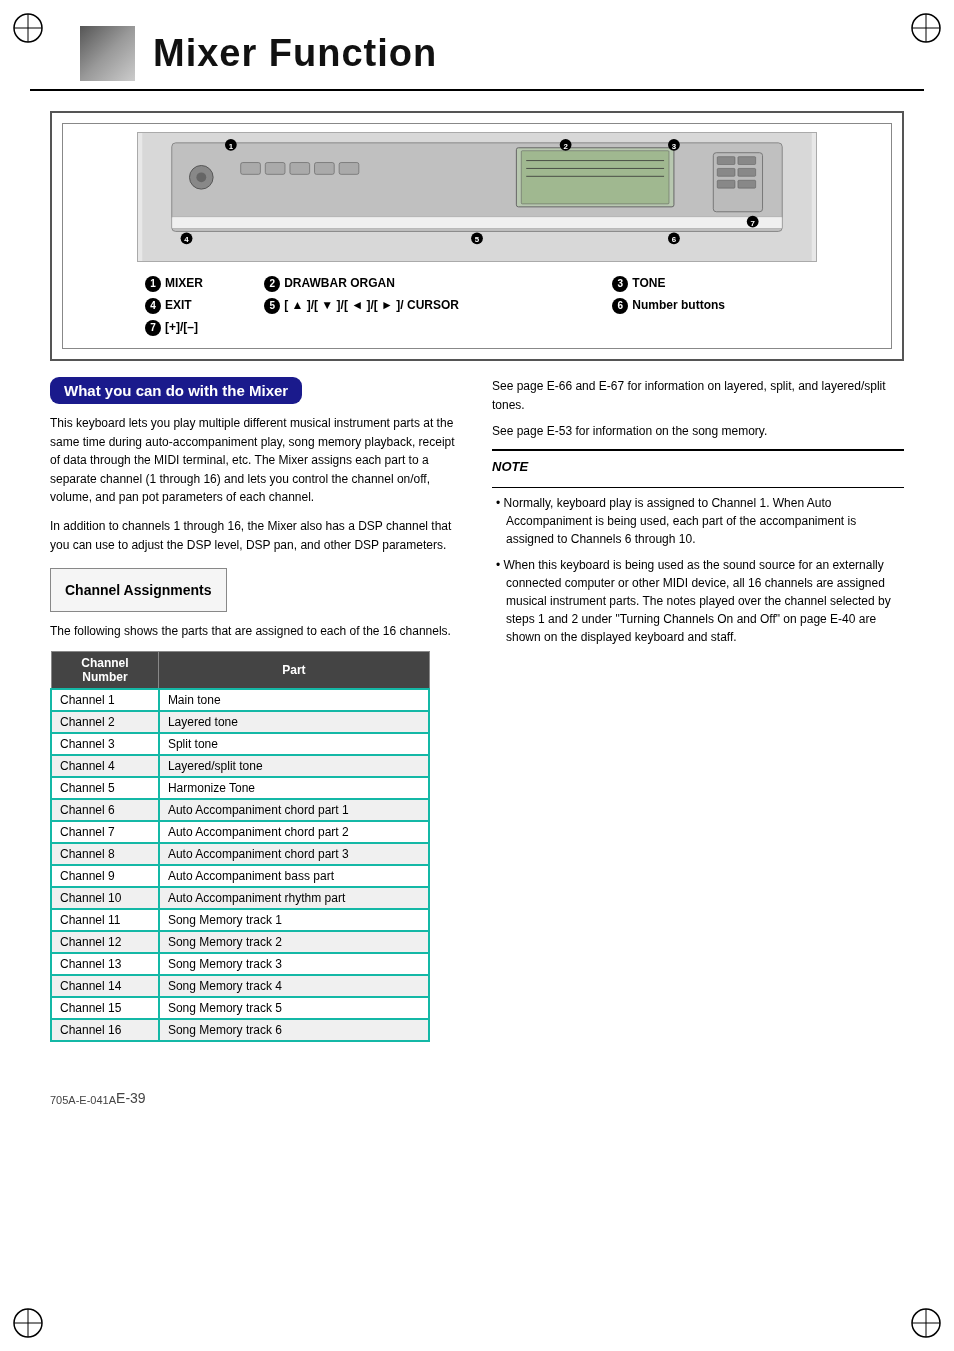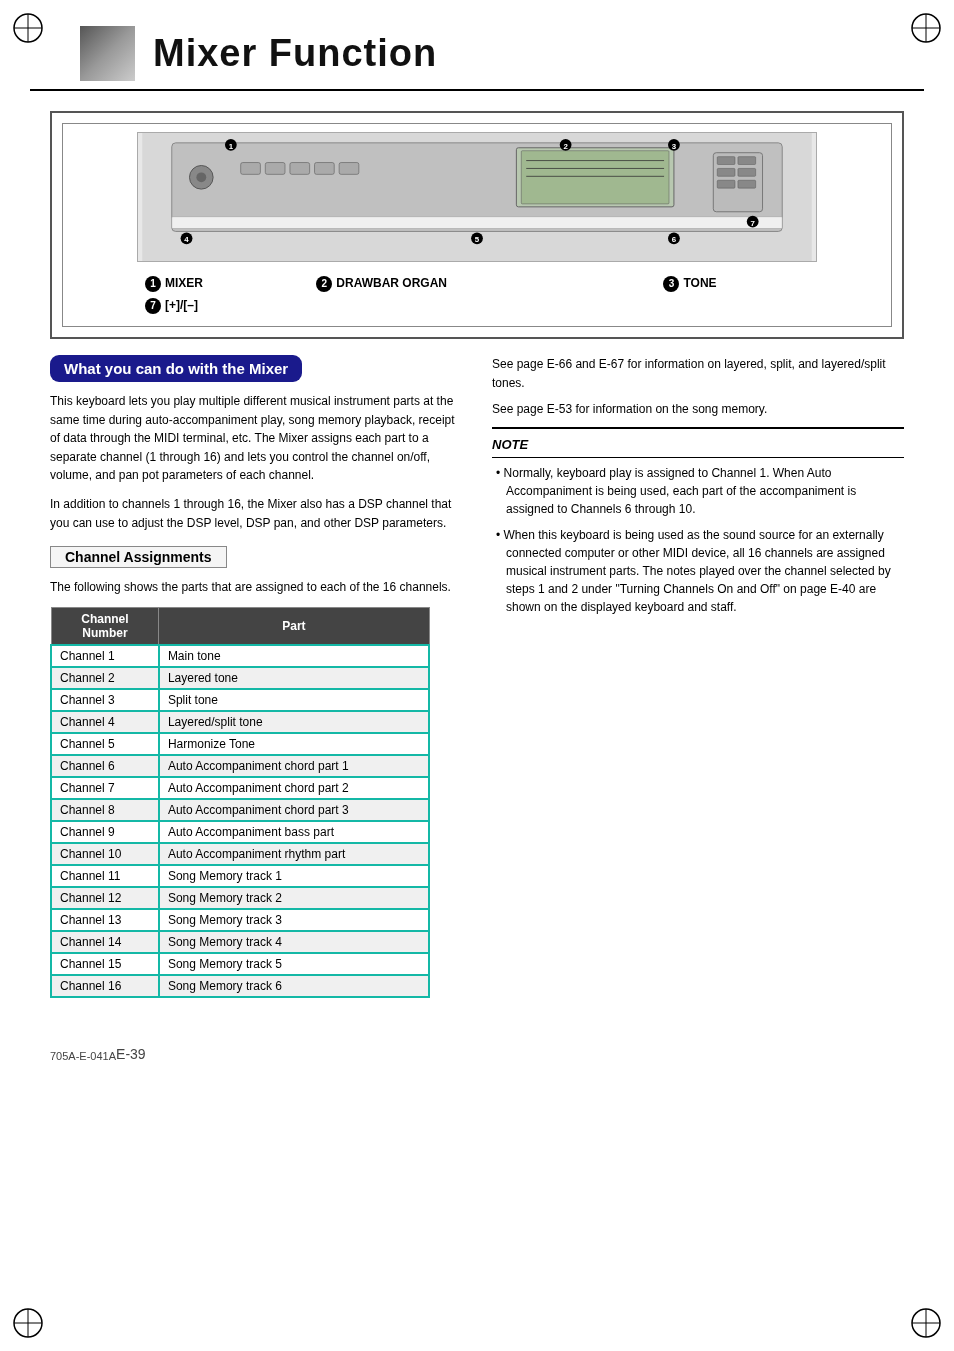--- a/index.html
+++ b/index.html
@@ -145,40 +145,40 @@
       border-top: 2px solid #000;
       margin-top: 6px;
       padding-top: 6px;
     }
     .note-title {
       font-size: 13px;
       font-weight: bold;
       font-style: italic;
       margin-bottom: 6px;
       border-bottom: 1px solid #000;
-      padding-bottom: 2px;
+      padding-bottom: 10px;
     }
     .note-item {
       font-size: 12px;
       line-height: 1.5;
       padding-left: 14px;
       text-indent: -10px;
       margin-bottom: 8px;
     }
     .note-item::before {
       content: "• ";
     }
 
     
     .channel-section {
       margin-top: 14px;
     }
     .channel-heading-box {
       border: 1px solid #888;
-      padding: 2px 14px;
+      padding: 13px 14px;
       font-size: 14px;
       font-weight: bold;
       margin-bottom: 10px;
       display: inline-block;
       background: #f5f5f5;
     }
 
     
     .channel-table {
       width: 380px;
@@ -319,20 +319,25 @@
           <text x="540" y="111" text-anchor="middle" fill="#fff" font-size="8" font-weight="bold">6</text>
         </svg>
       </div>
 
       <table class="diagram-labels-table">
         <tbody>
             <tr>
           <td><span class="bullet-num">1</span><strong>MIXER</strong></td>
           <td><span class="bullet-num">2</span><strong>DRAWBAR ORGAN</strong></td>
           <td><span class="bullet-num">3</span><strong>TONE</strong></td>
+        </tr>
+        <tr>
+          <td><span class="bullet-num">4</span><strong>EXIT</strong></td>
+          <td><span class="bullet-num">5</span><strong>[ ▲ ]/[ ▼ ]/[ ◄ ]/[ ► ]/ CURSOR</strong></td>
+          <td><span class="bullet-num">6</span><strong>Number buttons</strong></td>
         </tr>
         <tr>
           <td><span class="bullet-num">7</span><strong>[+]/[–]</strong></td>
           <td></td>
           <td></td>
         </tr>
       </tbody>
         </table>
     </div>
   </div>

